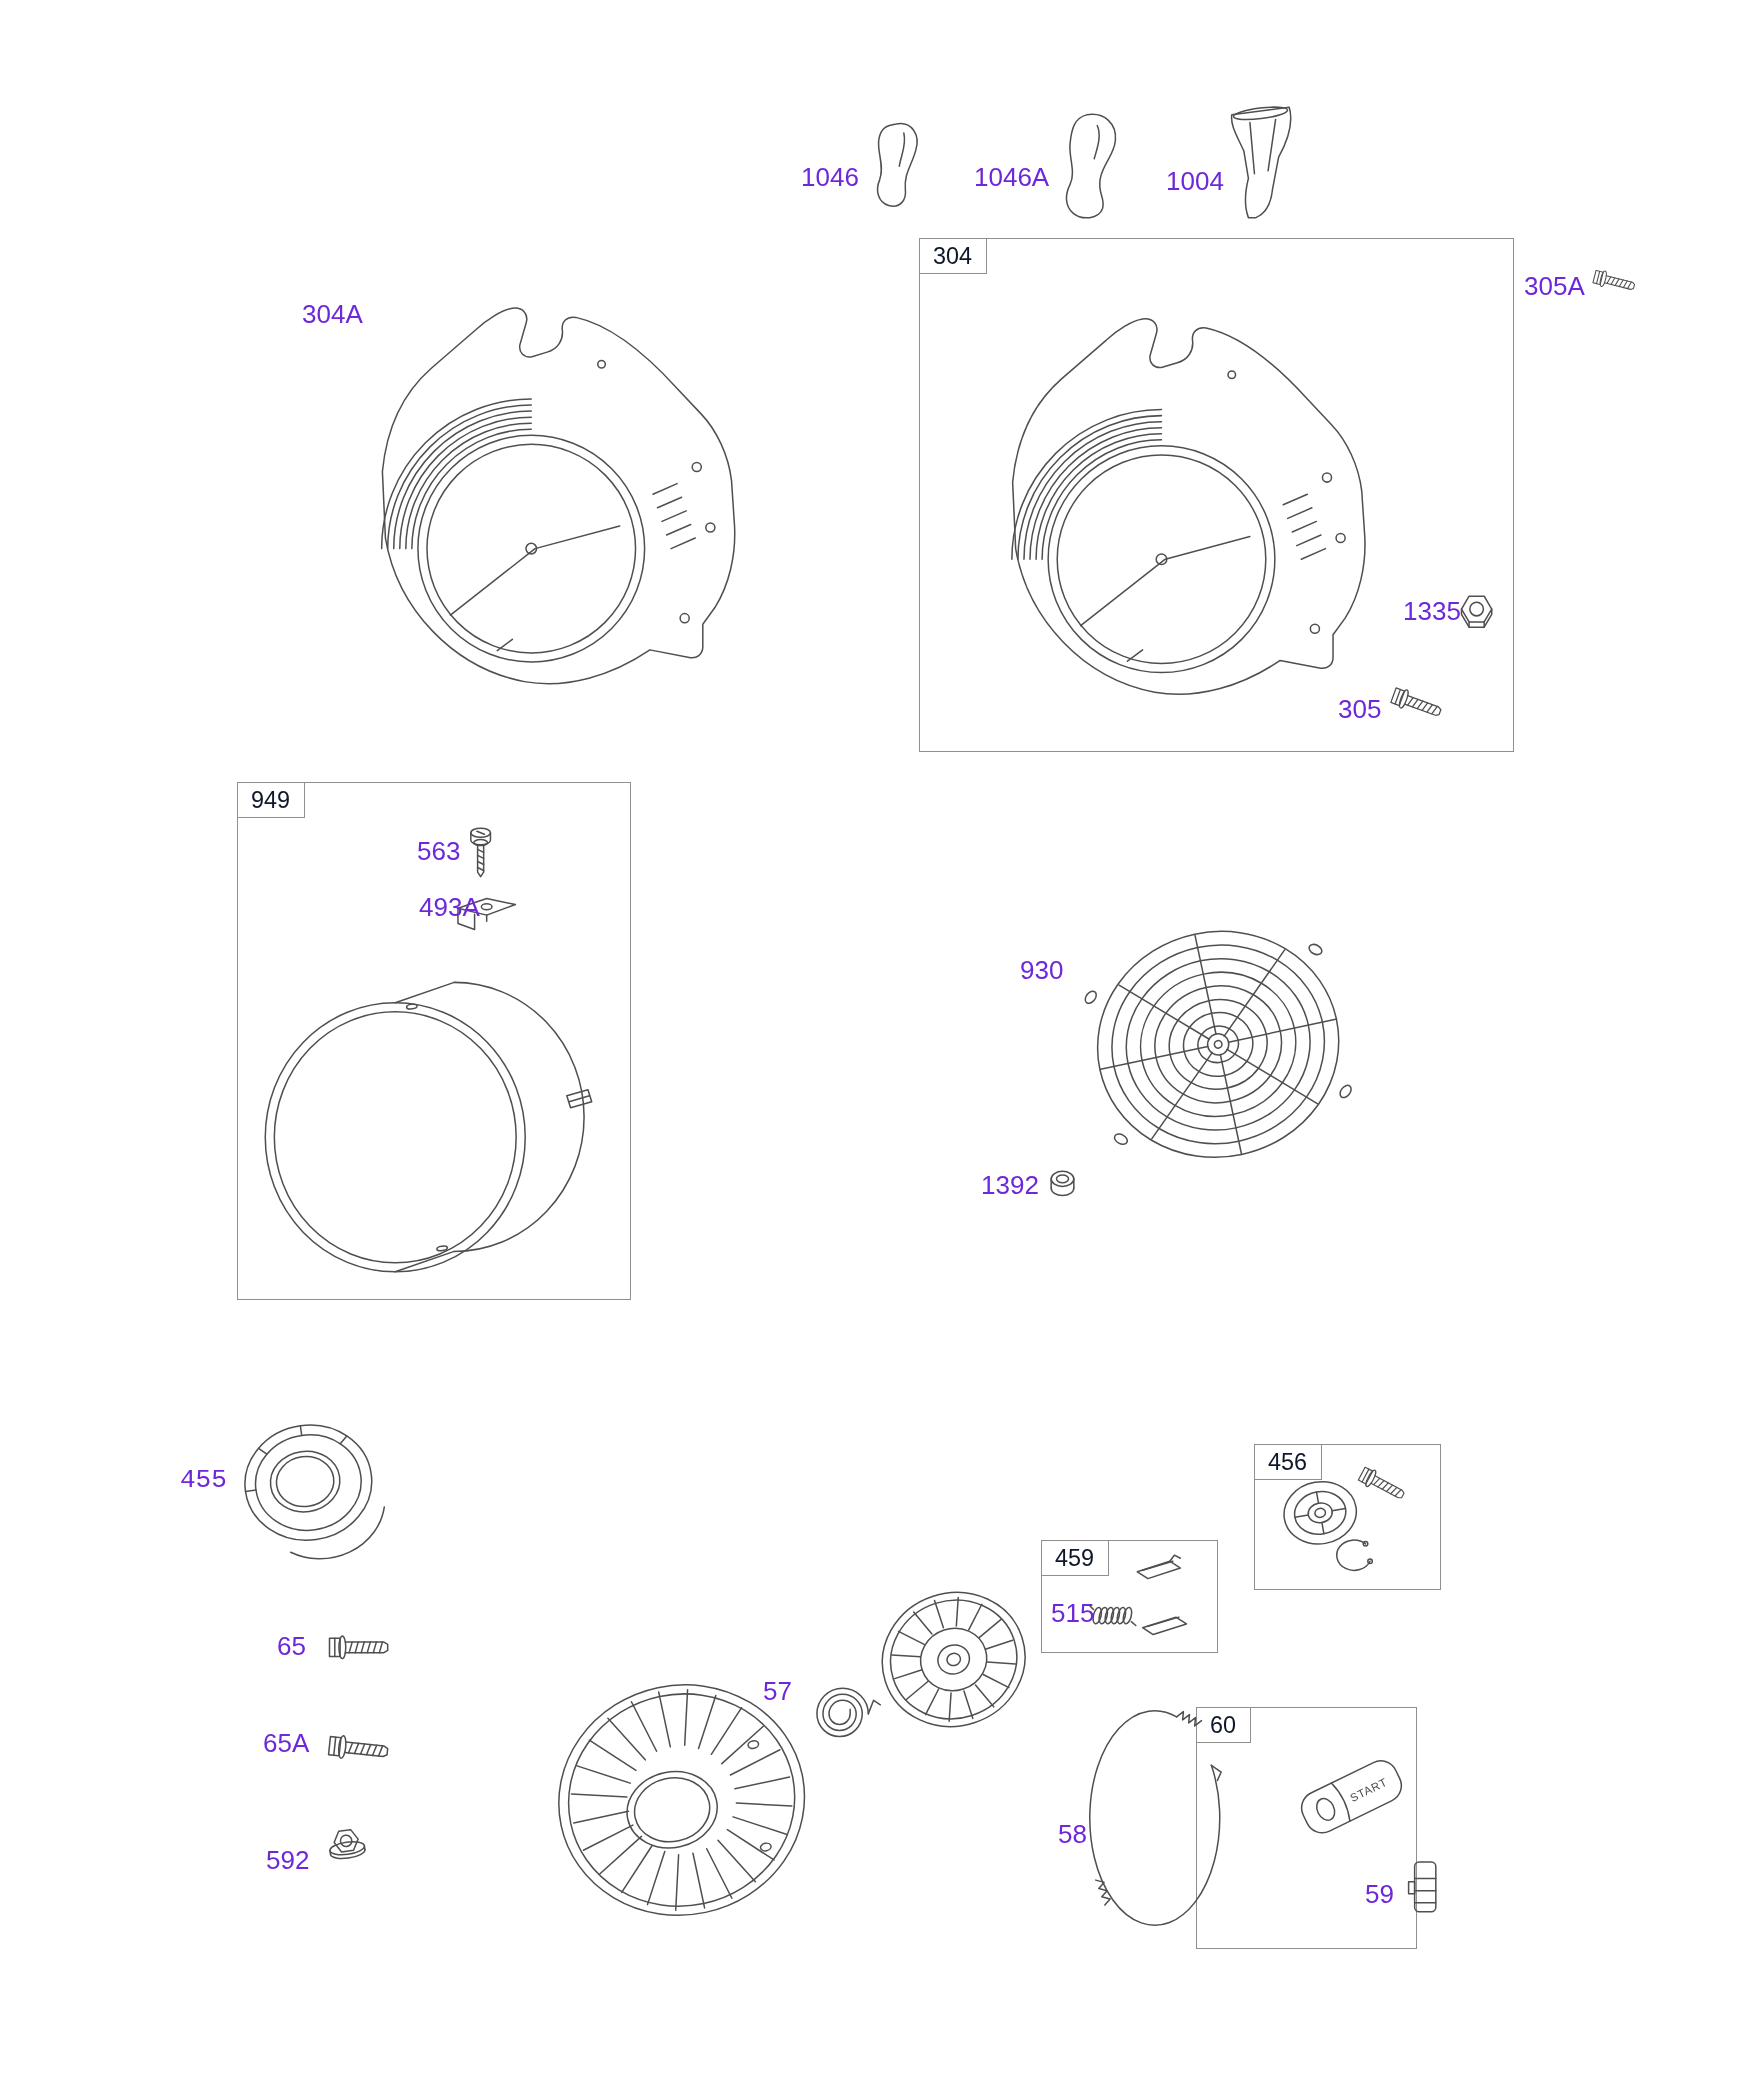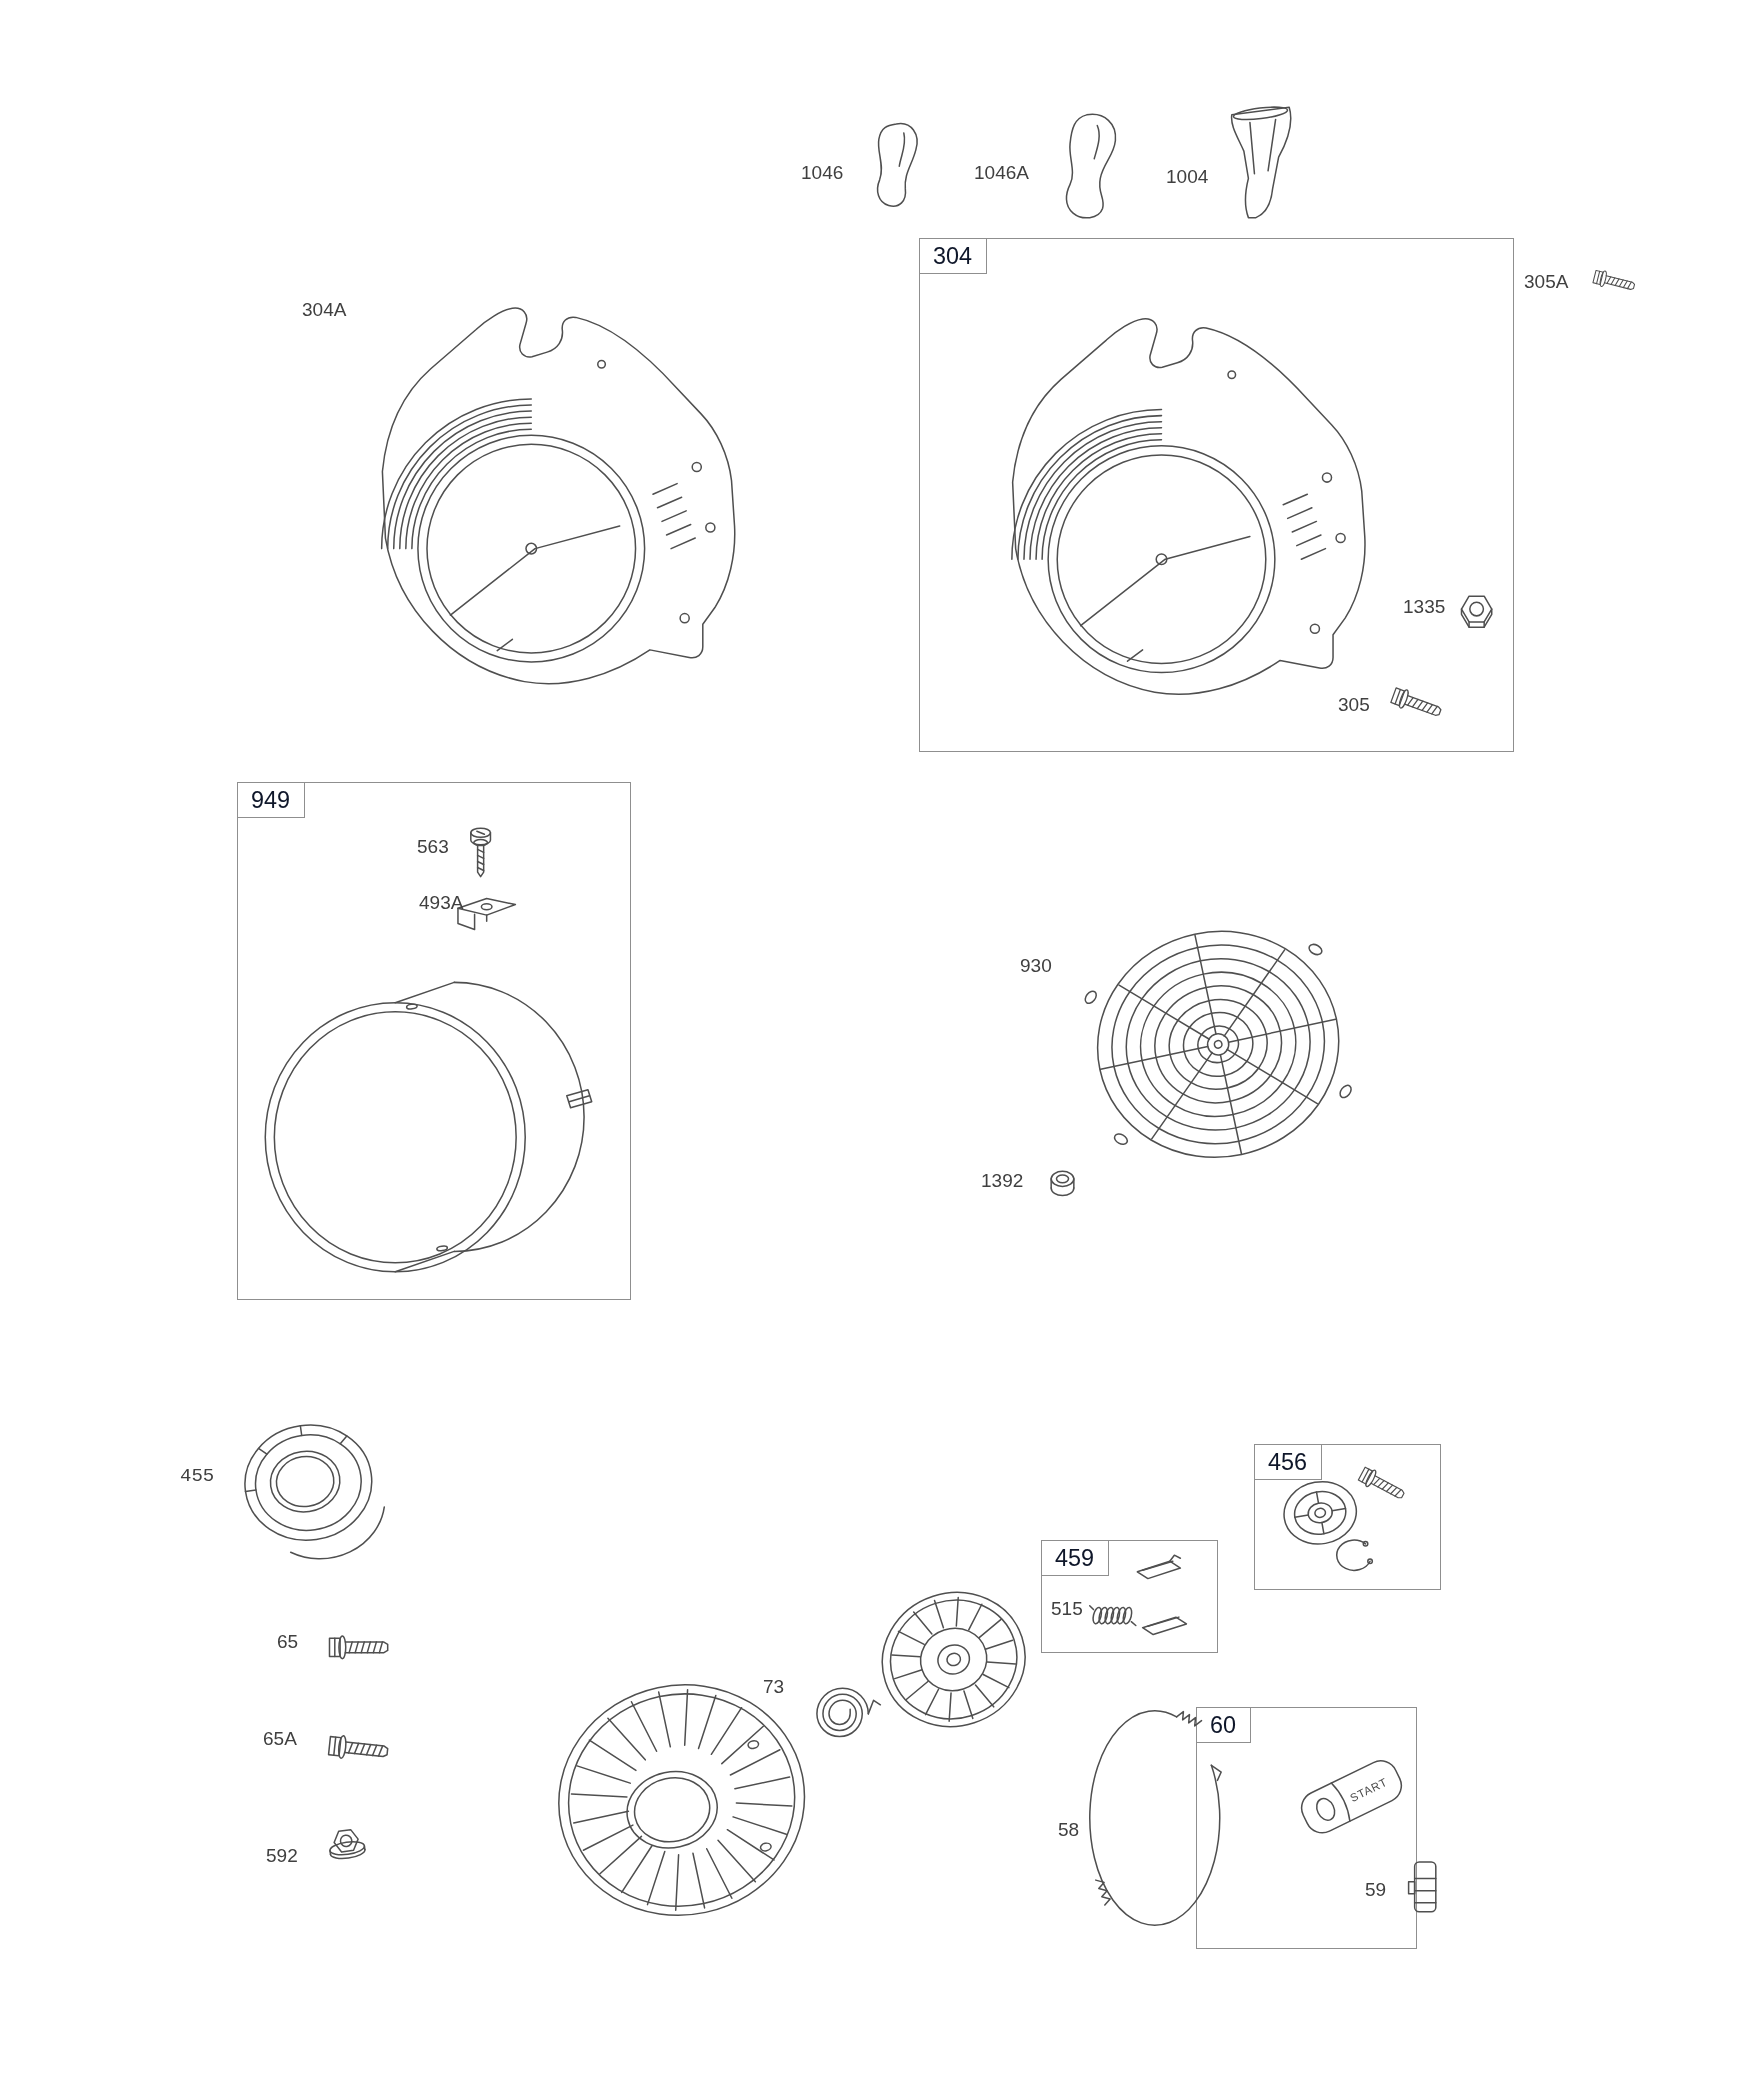--- a/index.html
+++ b/index.html
@@ -4,21 +4,21 @@
 <style>
   html,body{margin:0;padding:0;background:#ffffff;}
   .canvas{position:relative;width:1757px;height:2097px;background:#ffffff;
           font-family:"Liberation Sans",sans-serif;overflow:hidden;}
   svg.art{position:absolute;left:0;top:0;z-index:1;
           stroke:#4f4f4f;fill:none;stroke-width:2;stroke-linecap:round;stroke-linejoin:round;}
   .svgtxt{stroke:none;fill:#4a4a4a;font-family:"Liberation Sans",sans-serif;font-size:15px;letter-spacing:1px;}
   .gbox{position:absolute;border:1.5px solid #8f8f8f;z-index:0;background:transparent;}
   .gtag{position:absolute;left:-1.5px;top:-1.5px;border:1.5px solid #8f8f8f;
         padding:3px 13.6px;font-size:23.4px;color:#0f172a;background:#ffffff;line-height:1.2;}
-  .lbl{position:absolute;font-size:19px;color:#404040;white-space:nowrap;z-index:2;}
+  .lbl{position:absolute;font-size:26px;color:#6d28d9;white-space:nowrap;z-index:2;}
 </style>
 </head>
 <body>
 
 <div class="canvas">
 
   <div class="gbox" style="left:919px;top:238px;width:593px;height:512px;">
     <div class="gtag">304</div>
   </div>
   <div class="gbox" style="left:237px;top:782px;width:392px;height:516px;">
@@ -42,21 +42,21 @@
   <div class="lbl" style="left:1403px;top:596px;">1335</div>
   <div class="lbl" style="left:1338px;top:694px;">305</div>
   <div class="lbl" style="left:417px;top:836px;">563</div>
   <div class="lbl" style="left:387px;top:892px;margin-left:32px;">493A</div>
   <div class="lbl" style="left:1020px;top:955px;">930</div>
   <div class="lbl" style="left:981px;top:1170px;">1392</div>
   <div class="lbl" style="left:180px;top:1465px;font-family:Liberation Mono, monospace;">455</div>
   <div class="lbl" style="left:277px;top:1631px;">65</div>
   <div class="lbl" style="left:263px;top:1728px;">65A</div>
   <div class="lbl" style="left:266px;top:1825px;margin-top:20px;">592</div>
-  <div class="lbl" style="left:763px;top:1676px;">73</div>
+  <div class="lbl" style="left:763px;top:1676px;">57</div>
   <div class="lbl" style="left:1051px;top:1598px;">515</div>
   <div class="lbl" style="left:1058px;top:1819px;">58</div>
   <div class="lbl" style="left:1365px;top:1879px;">59</div>
 
   <svg class="art" width="1757" height="2097" viewBox="0 0 2325 2775">
     <defs>
 
       <g id="bolt">
         <path d="M 0 -12 L 14 -12 L 14 12 L 0 12 Z"></path>
         <line x1="7" y1="-12" x2="7" y2="12"></line>

